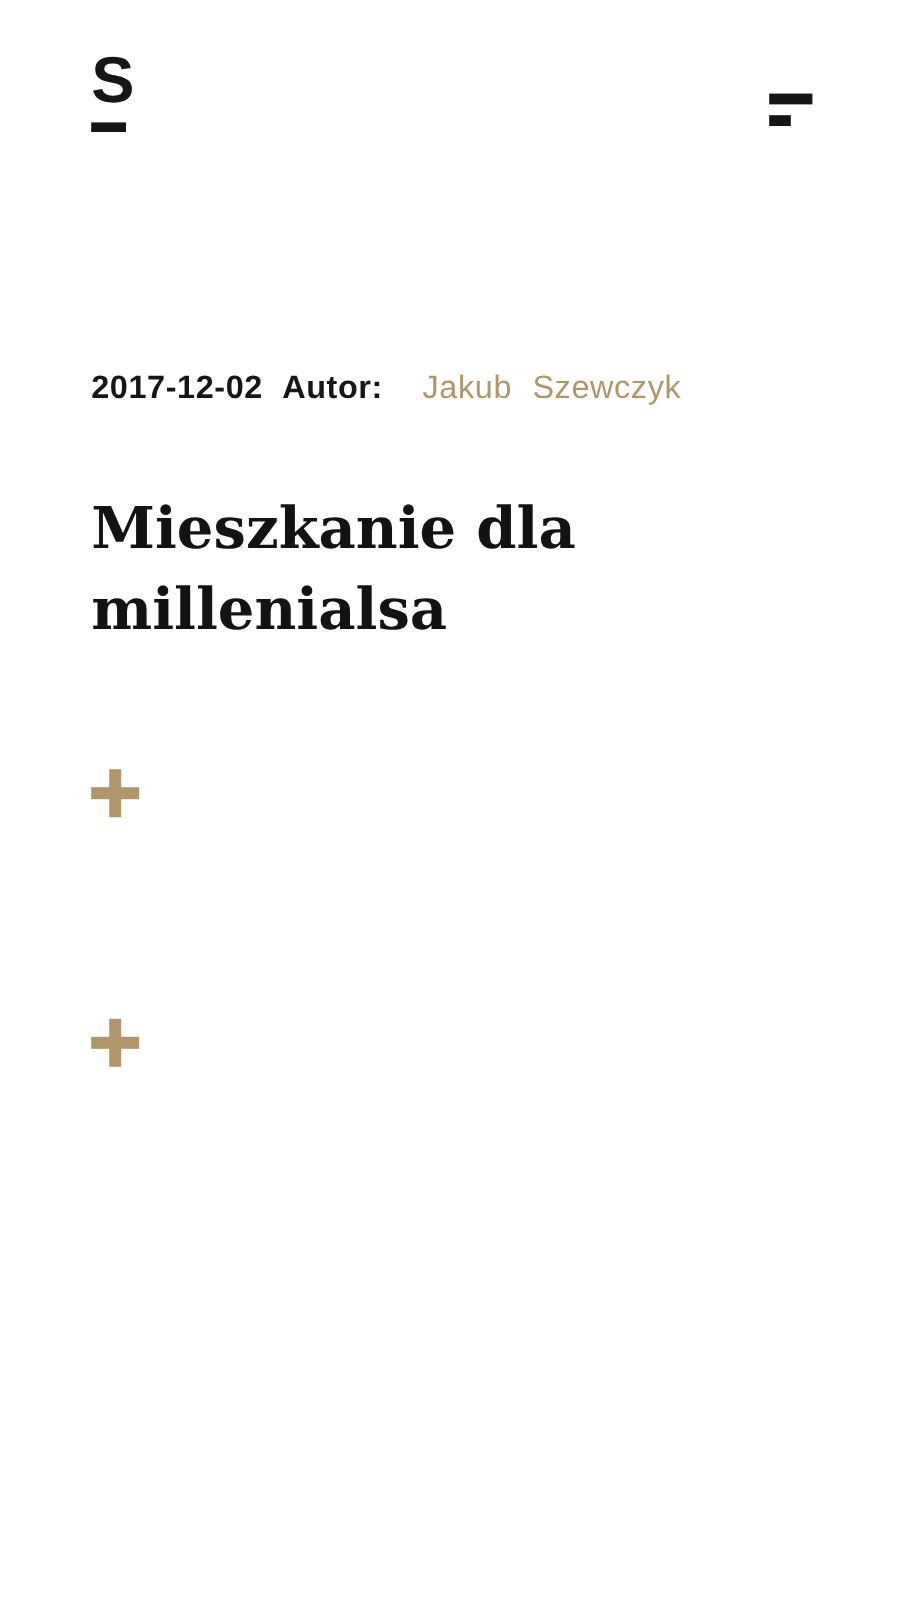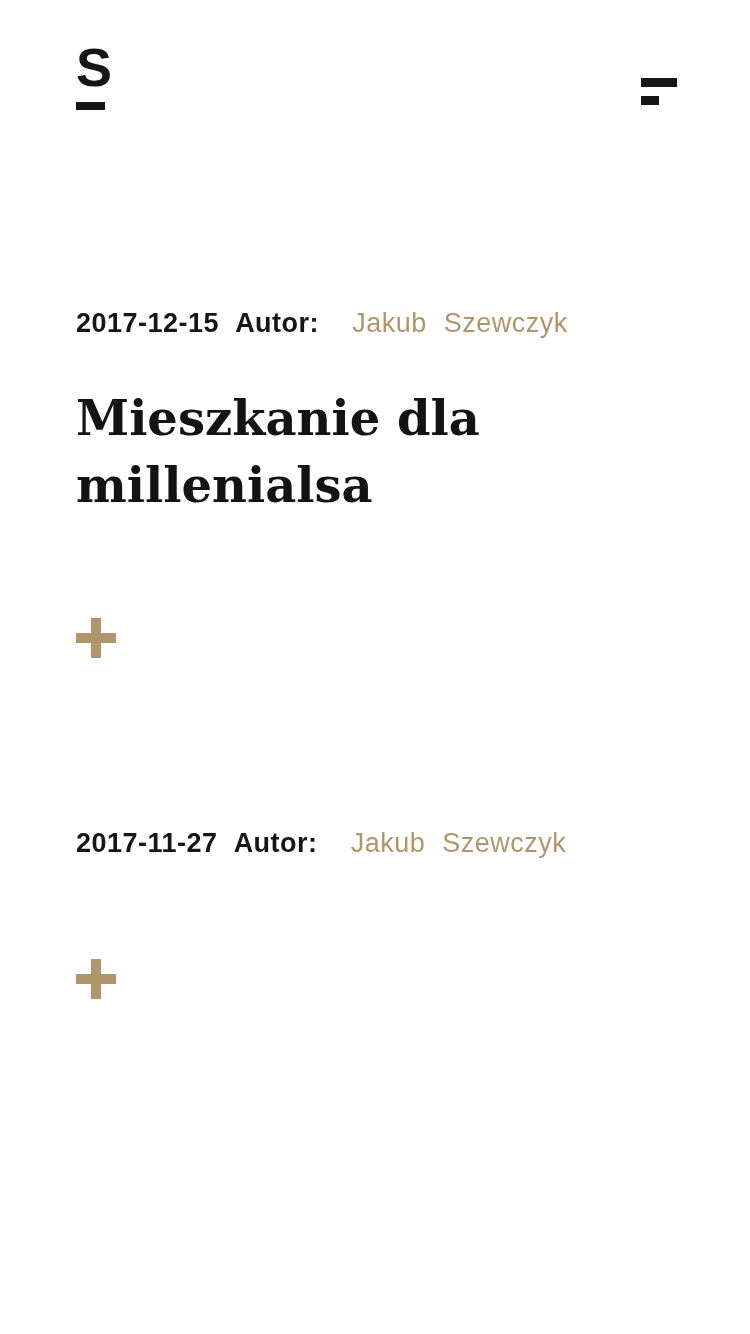--- a/index.html
+++ b/index.html
@@ -71,21 +71,21 @@
   .post-author-label { }
   .post-author {
     margin-left: 16px;
     color: var(--accent, #b2966b);
     text-decoration: none;
     font-weight: 400;
   }
 
   .post-title {
     display: block;
-    margin-top: 45px;
+    margin-top: 68px;
     font-family: "DejaVu Serif", "Liberation Serif", serif;
     font-weight: 700;
     font-size: 48px;
     line-height: 67px;
     color: var(--title, #131313);
     text-decoration: none;
     white-space: pre-line;
   }
 
   .read-more {
@@ -121,40 +121,35 @@
       <span class="menu-bar-top" style="display:block"></span>
       <span class="menu-bar-bottom" style="display:block"></span>
     </span>
   </button>
 </header>
 
 <main class="post-list">
 
   <article class="post">
     <div class="post-meta">
-      <span class="post-date">2017-12-15</span>
+      <span class="post-date">2017-12-02</span>
       <span class="post-author-label">Autor:</span>
       <a class="post-author" href="#">Jakub Szewczyk</a>
     </div>
     <a class="post-title" href="#">Mieszkanie dla
 millenialsa</a>
     <a class="read-more" href="#">
       <span class="plus-icon">
         <span class="plus-h"></span>
         <span class="plus-v"></span>
       </span>
     </a>
   </article>
 
   <article class="post">
-    <div class="post-meta">
-      <span class="post-date">2017-11-27</span>
-      <span class="post-author-label">Autor:</span>
-      <a class="post-author" href="#">Jakub Szewczyk</a>
-    </div>
     <a class="read-more" href="#">
       <span class="plus-icon">
         <span class="plus-h"></span>
         <span class="plus-v"></span>
       </span>
     </a>
   </article>
 
 </main>
 

